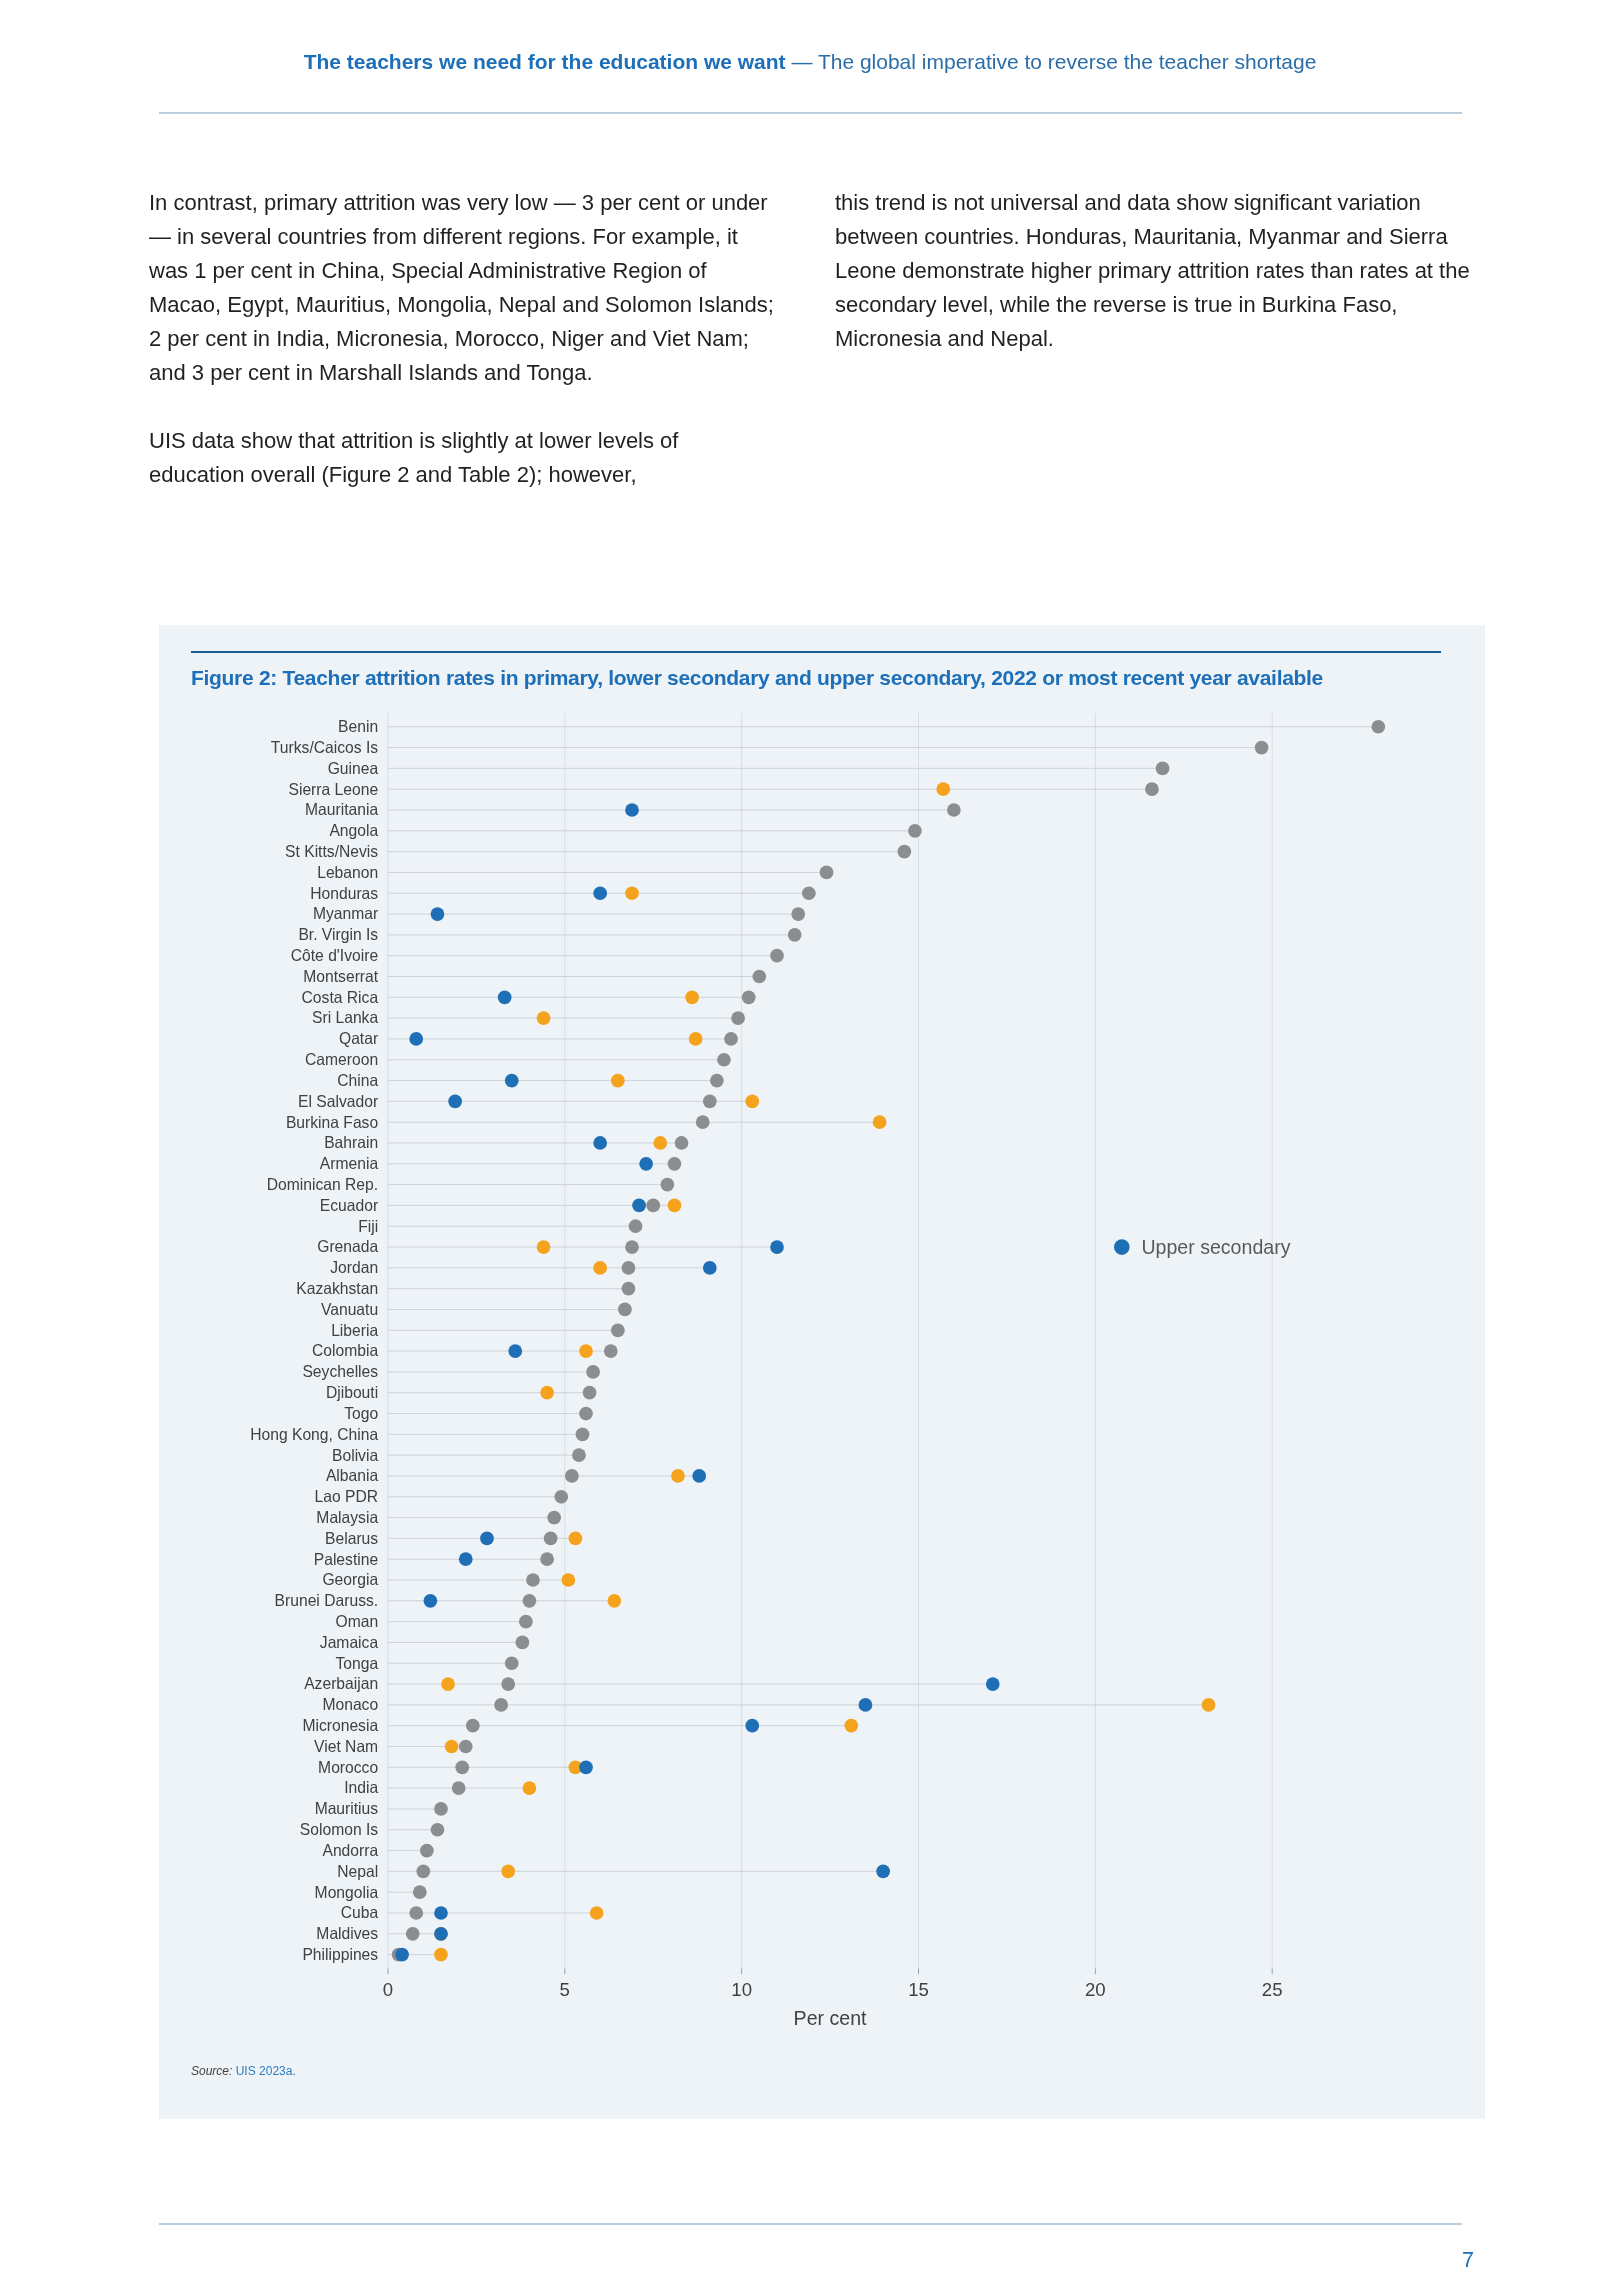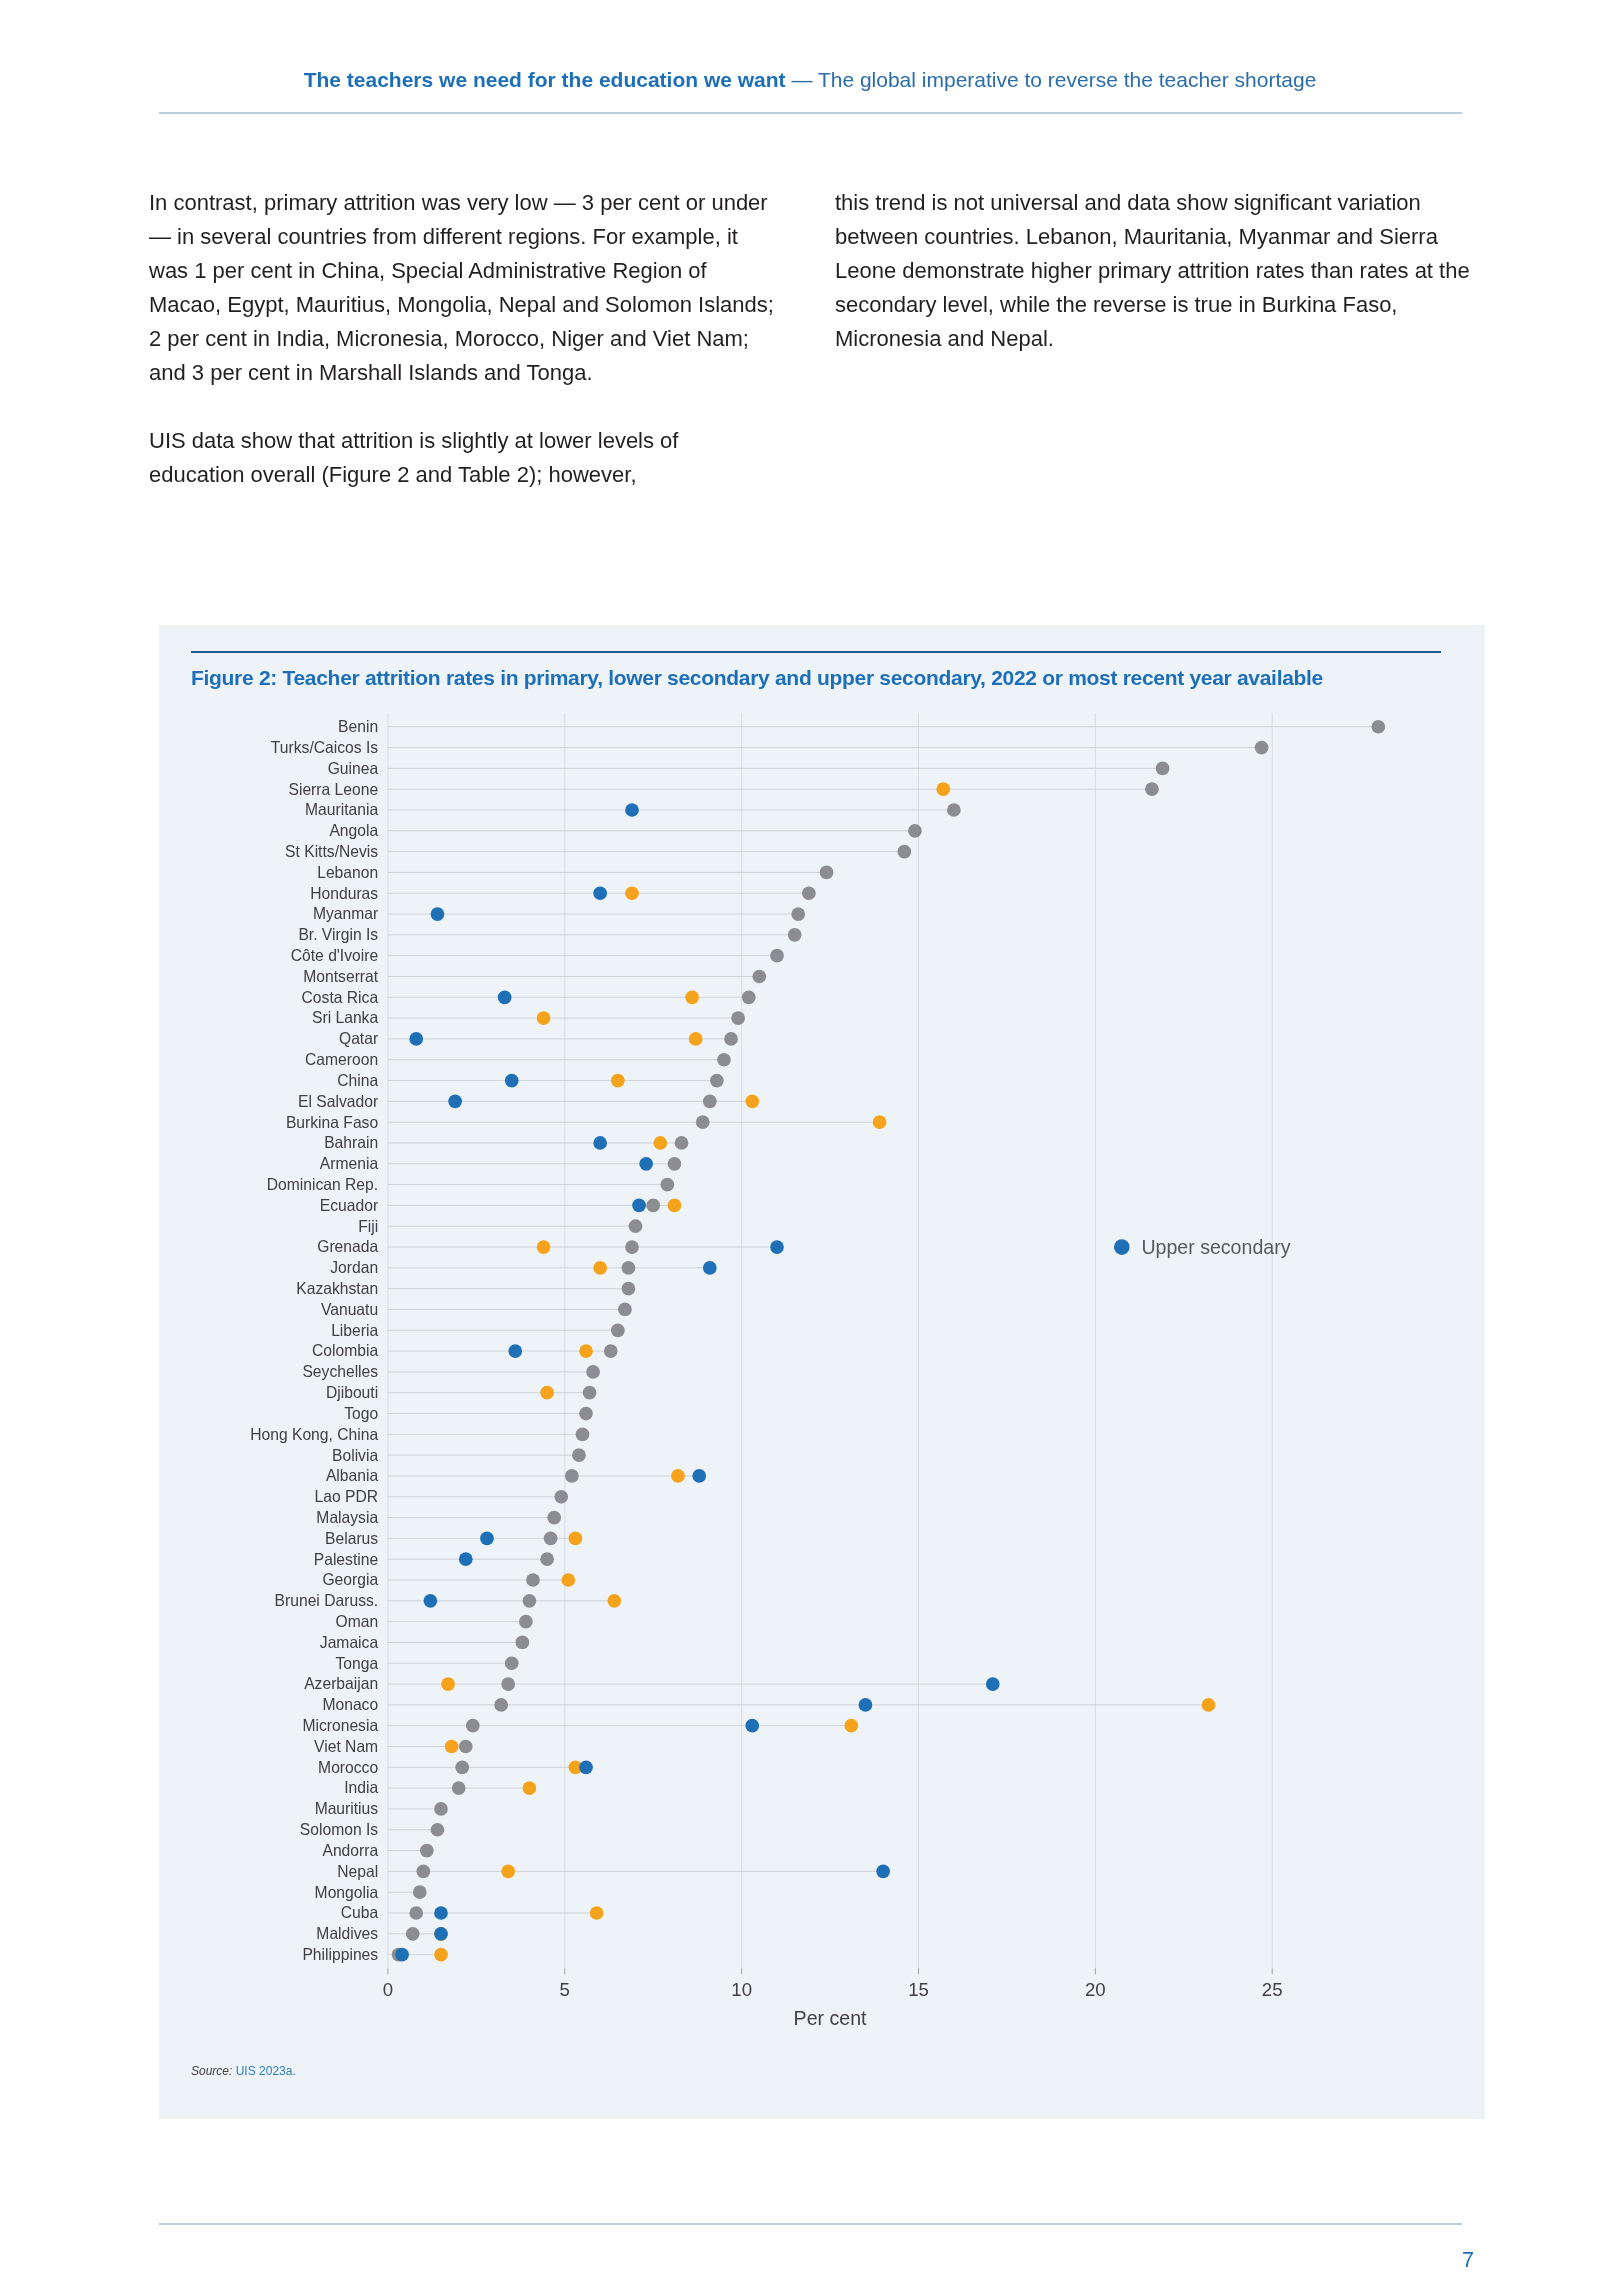--- a/index.html
+++ b/index.html
@@ -3,21 +3,21 @@
 <meta charset="utf-8">
 <style>
   * { box-sizing: border-box; }
   html, body { margin: 0; padding: 0; }
   body {
     width: 1620px; height: 2292px; position: relative;
     background: #ffffff; color: #231f20;
     font-family: "Liberation Sans", sans-serif;
   }
   .doc-header {
-    position: absolute; top: 68px; left: 118px; right: 118px;
+    position: absolute; top: 50px; left: 118px; right: 118px;
     text-align: center; font-size: 21px; letter-spacing: 0;
   }
   .ht-bold { font-weight: 700; color: var(--accent-blue, #1c6fb8); }
   .ht-rest { color: var(--header-rest, #2a6da9); }
   .header-rule { position: absolute; top: 112px; left: 159px; width: 1303px; border-top: 2px solid #bccddb; }
 
   .col { position: absolute; top: 186px; font-size: 22px; line-height: 34px; }
   .col-left  { left: 149px; width: 627px; }
   .col-right { left: 835px; width: 649px; }
   .col p { margin: 0 0 34px 0; }
@@ -55,21 +55,21 @@
     <span class="ht-bold">The teachers we need for the education we want</span><span class="ht-rest"> — The global imperative to reverse the teacher shortage</span>
   </header>
   <div class="header-rule"></div>
 
   <div class="col col-left">
     <p>In contrast, primary attrition was very low — 3 per cent or under — in several countries from different regions. For example, it was 1 per cent in China, Special Administrative Region of Macao, Egypt, Mauritius, Mongolia, Nepal and Solomon Islands; 2 per cent in India, Micronesia, Morocco, Niger and Viet Nam; and 3 per cent in Marshall Islands and Tonga.</p>
     <p>UIS data show that attrition is slightly at lower levels of education overall (Figure 2 and Table 2); however,</p>
   </div>
 
   <div class="col col-right">
-    <p>this trend is not universal and data show significant variation between countries. Lebanon, Mauritania, Myanmar and Sierra Leone demonstrate higher primary attrition rates than rates at the secondary level, while the reverse is true in Burkina Faso, Micronesia and Nepal.</p>
+    <p>this trend is not universal and data show significant variation between countries. Honduras, Mauritania, Myanmar and Sierra Leone demonstrate higher primary attrition rates than rates at the secondary level, while the reverse is true in Burkina Faso, Micronesia and Nepal.</p>
   </div>
 
   <section class="figure-panel">
     <div class="fig-rule"></div>
     <h2 class="fig-title">Figure 2: Teacher attrition rates in primary, lower secondary and upper secondary, 2022 or most recent year available</h2>
     <svg id="attrition-svg" xmlns="http://www.w3.org/2000/svg" width="1261" height="1334" viewBox="0 0 1287 1361.1599999999999">
         <line x1="201" y1="6" x2="201" y2="1287.1599999999999" stroke="#d8dde2" stroke-width="1"></line>
         <line x1="201" y1="1287.1599999999999" x2="201" y2="1293.1599999999999" stroke="#9aa0a6" stroke-width="1"></line>
         <text x="201" y="1315.1599999999999" text-anchor="middle" class="tick-label">0</text>
         <line x1="381.5" y1="6" x2="381.5" y2="1287.1599999999999" stroke="#d8dde2" stroke-width="1"></line>

